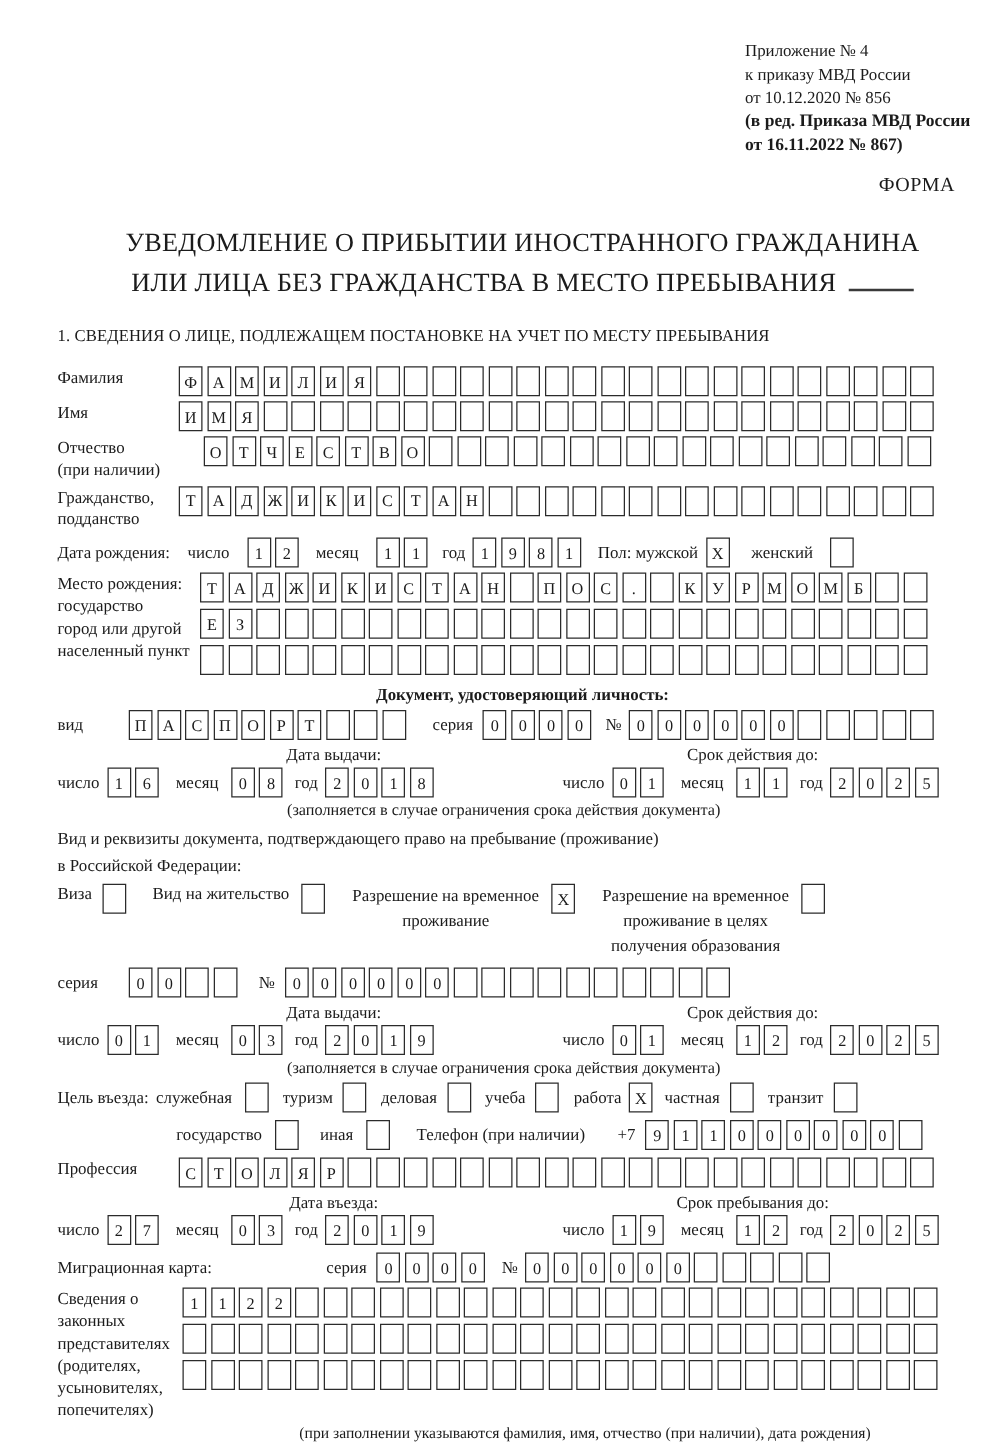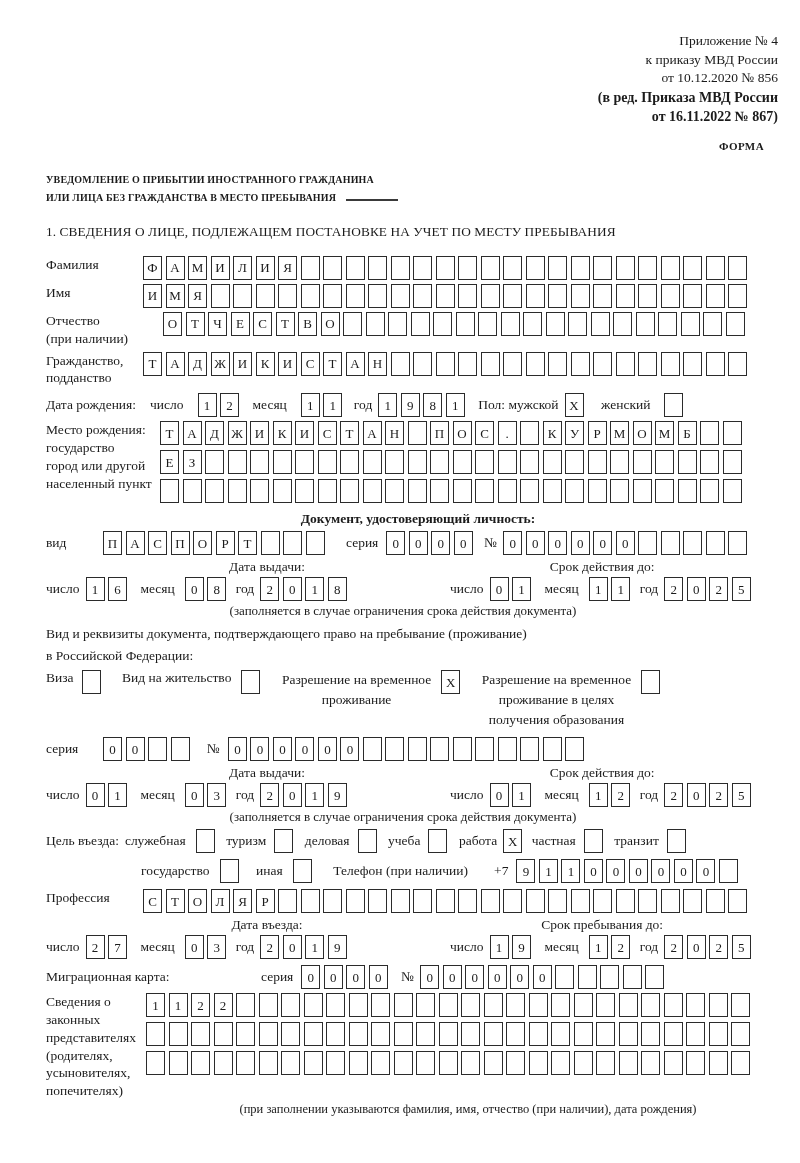--- a/index.html
+++ b/index.html
@@ -7,24 +7,24 @@
     position:relative;
     width:800px;height:1163px;
     box-sizing:border-box;
     padding:32px 10px 10px 46px;
     background:#ffffff;
     color:#1b1b1b;
     font-family:"Liberation Serif","DejaVu Serif",serif;
     font-size:13.5px;
     overflow:hidden;
   }
-  .appendix{width:182px;margin-left:auto;margin-right:12px;line-height:1.38;text-align:right;}
+  .appendix{width:182px;margin-left:auto;margin-right:12px;line-height:1.38;}
   .appendix .rev{font-size:14px;margin-top:0;line-height:1.36;font-weight:bold;}
-  .forma{text-align:right;margin-right:26px;margin-top:14px;font-weight:bold;font-size:11px;letter-spacing:.4px;}
-  .title{margin-top:20px;font-weight:bold;font-size:10px;line-height:1.55;letter-spacing:.2px;}
+  .forma{text-align:right;margin-right:26px;margin-top:14px;font-weight:normal;font-size:16px;letter-spacing:.4px;}
+  .title{margin-top:20px;text-align:center;font-weight:normal;font-size:21px;line-height:1.55;letter-spacing:.2px;}
   .blankline{display:inline-block;width:52px;border-bottom:2px solid #3a3a3a;height:12px;margin-left:10px;}
   .sec-h{margin-top:18px;font-weight:normal;font-size:13.3px;letter-spacing:.1px;}
   .rows{margin-top:16px;}
   .row{display:flex;align-items:flex-start;margin-bottom:4px;}
   .lblcol{flex:none;line-height:1.32;}
   .w97{width:97px;} .w117{width:117px;} .w114{width:114px;} .w57{width:57px;} .w100{width:100px;} .w215{width:215px;}
   .cells{display:inline-flex;flex:none;}
   .cell{
     display:inline-flex;flex:none;align-items:center;justify-content:center;
     width:17px;height:22px;border:1.6px solid #2b2b2b;margin-right:3.5px;

